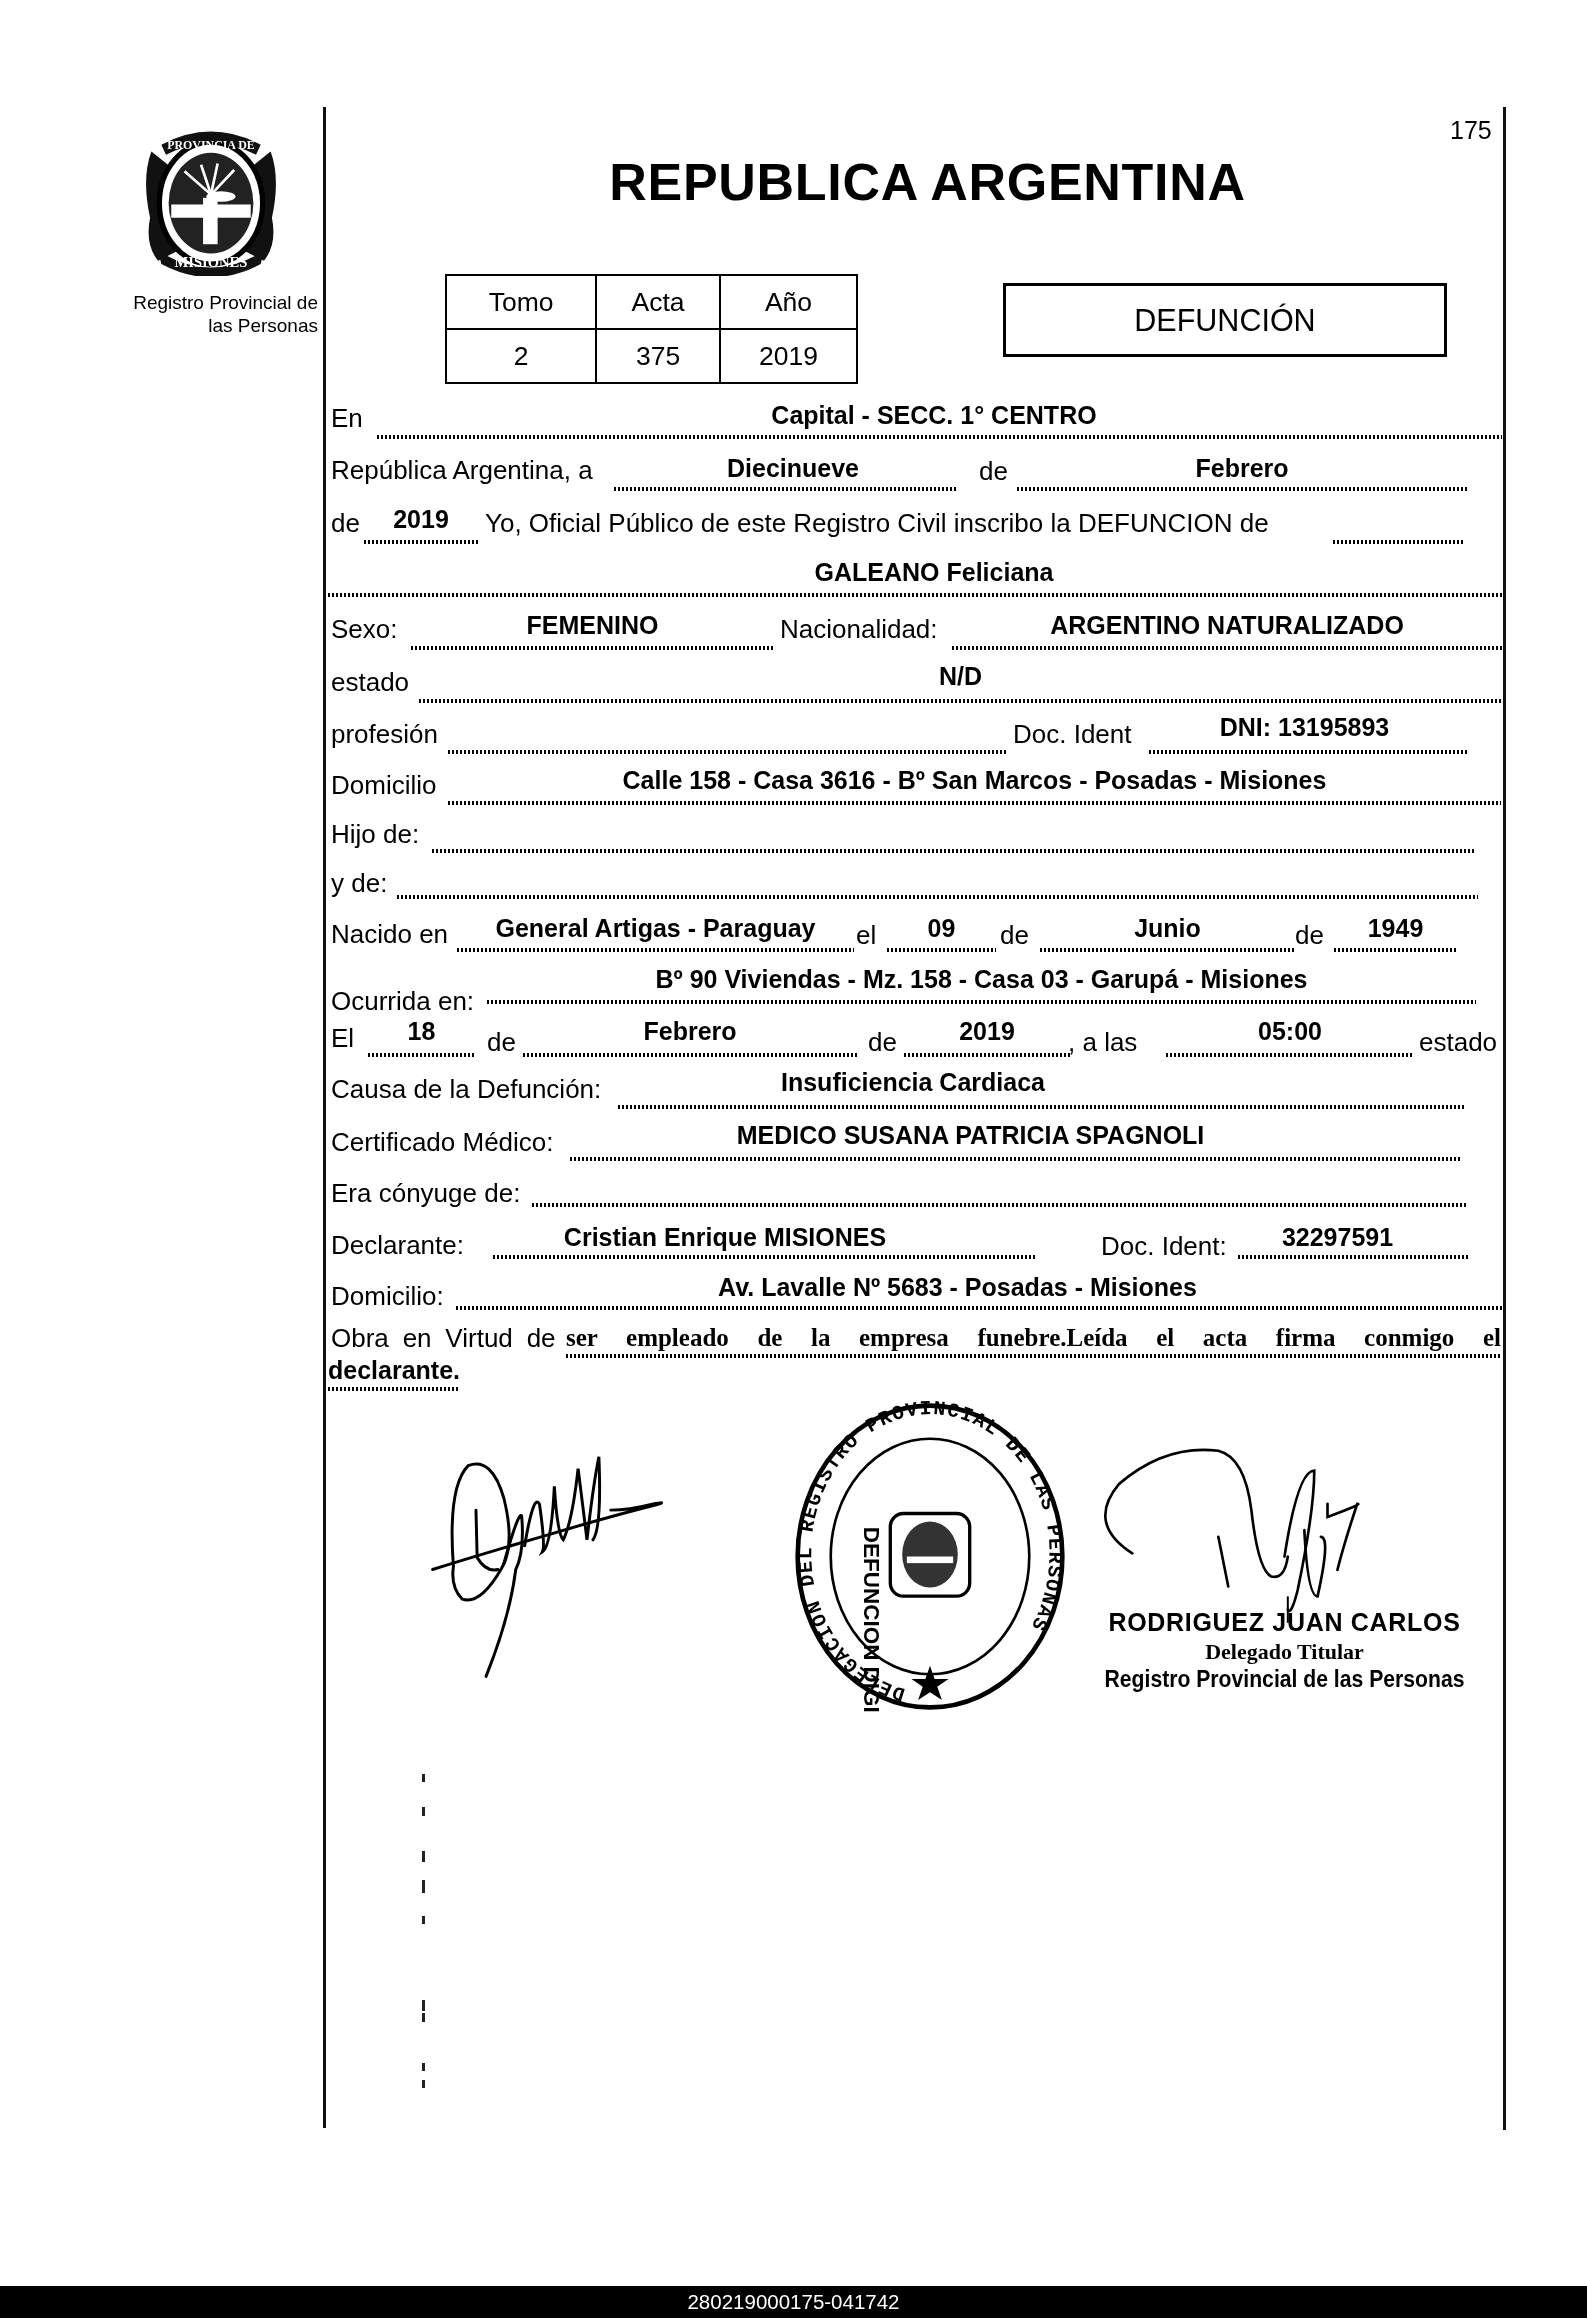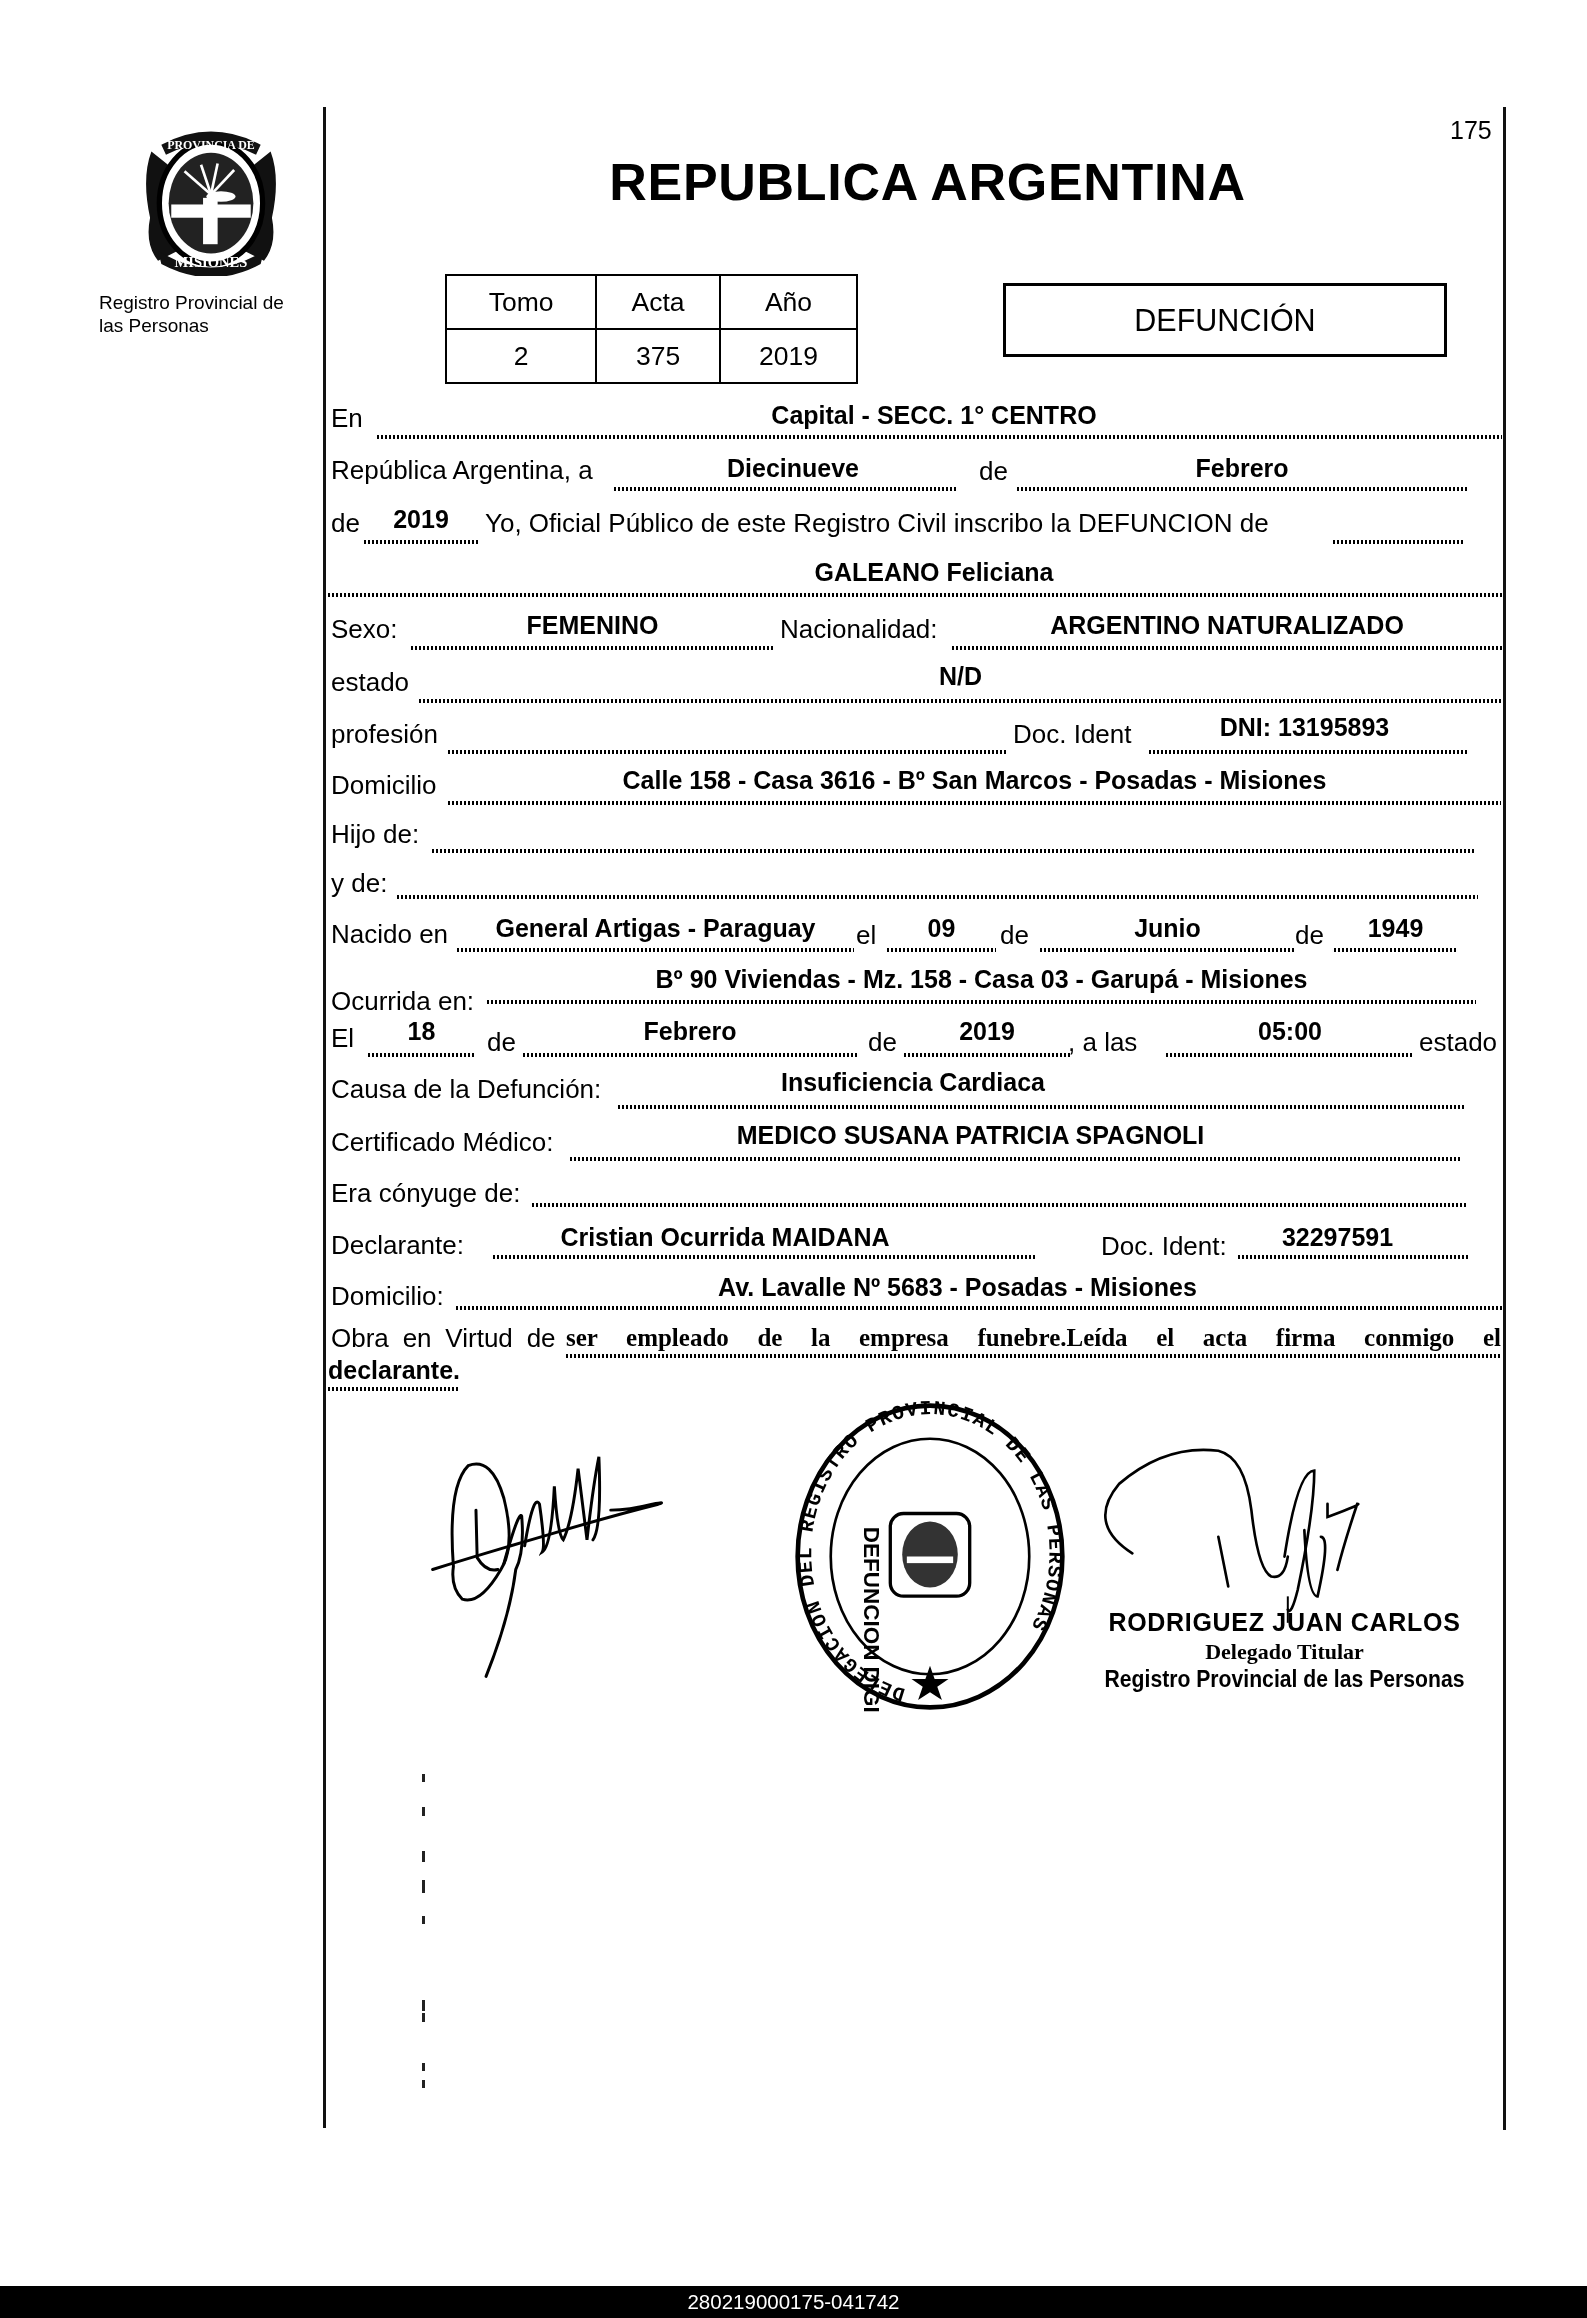--- a/index.html
+++ b/index.html
@@ -3,21 +3,21 @@
 <meta charset="utf-8">
 <style>
   html, body { margin:0; padding:0; background:#ffffff; }
   body { width:1587px; height:2319px; position:relative; overflow:hidden;
          font-family:"Liberation Sans", sans-serif; color:#000; }
   .abs { position:absolute; }
   .vline { position:absolute; width:3.3px; background:#111; }
   .title { left:464px; width:927px; top:156px; text-align:center; font-size:52px; font-weight:bold; line-height:1; letter-spacing:0.7px; }
   .pageno { left:1450px; top:118px; font-size:25px; line-height:1; }
   .emblem { left:138px; top:125px; width:146px; height:151px; }
-  .caption { left:99px; width:219px; top:291px; text-align:left; font-size:19px; line-height:23px; }
+  .caption { left:99px; width:219px; top:291px; text-align:right; font-size:19px; line-height:23px; }
   table.ref { position:absolute; left:445px; top:274px; width:413px; height:109px; border-collapse:collapse; }
   table.ref td { border:2.6px solid #000; text-align:center; font-size:26.5px; padding:0; height:52px; }
   .typebox { left:1003px; top:283px; width:444px; height:74px; border:3.3px solid #000; box-sizing:border-box;
              display:flex; align-items:center; justify-content:center; font-size:30.5px; }
   .lbl { position:absolute; font-size:26px; line-height:1; white-space:nowrap; }
   .val { position:absolute; font-size:25px; font-weight:bold; line-height:1; white-space:nowrap; text-align:center; }
   .dots { position:absolute; height:4px;
           background-image:repeating-linear-gradient(90deg,#000 0 2px,transparent 2px 4px); }
   .stamp { left:791px; top:1401px; width:278px; height:311px; }
   .sig1 { left:397px; top:1424px; width:285px; height:291px; }
@@ -170,21 +170,21 @@
 <span class="lbl" style="left:331px; top:1129px;">Certificado Médico:</span>
 <div class="dots" style="left:570px; top:1157px; width:891px;"></div>
 <span class="val" style="left:570px; width:801px; top:1123px;">MEDICO SUSANA PATRICIA SPAGNOLI</span>
 
 <span class="lbl" style="left:331px; top:1180px;">Era cónyuge de:</span>
 <div class="dots" style="left:532px; top:1203px; width:934px;"></div>
 <span class="val" style="left:532px; width:934px; top:1174px;"></span>
 
 <span class="lbl" style="left:331px; top:1232px;">Declarante:</span>
 <div class="dots" style="left:493px; top:1255px; width:543px;"></div>
-<span class="val" style="left:493px; width:464px; top:1225px;">Cristian Ocurrida MAIDANA</span>
+<span class="val" style="left:493px; width:464px; top:1225px;">Cristian Enrique MISIONES</span>
 <span class="lbl" style="left:1101px; top:1233px;">Doc. Ident:</span>
 <div class="dots" style="left:1238px; top:1255px; width:230px;"></div>
 <span class="val" style="left:1238px; width:199px; top:1225px;">32297591</span>
 
 <span class="lbl" style="left:331px; top:1283px;">Domicilio:</span>
 <div class="dots" style="left:456px; top:1306px; width:1046px;"></div>
 <span class="val" style="left:456px; width:1003px; top:1275px;">Av. Lavalle Nº 5683 - Posadas - Misiones</span>
 
 <span class="lbl" style="left:331px; top:1325px; word-spacing:6.6px;">Obra en Virtud de</span>
 <span class="val" style="left:566px; width:935px; top:1325px; text-align:justify; text-align-last:justify; font-size:25px;font-family:Liberation Serif, serif;">ser empleado de la empresa funebre.Leída el acta firma conmigo el</span>

